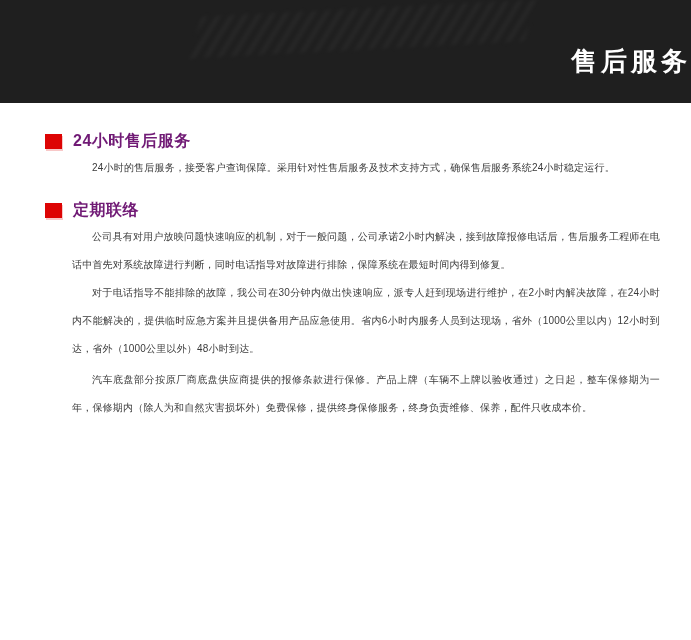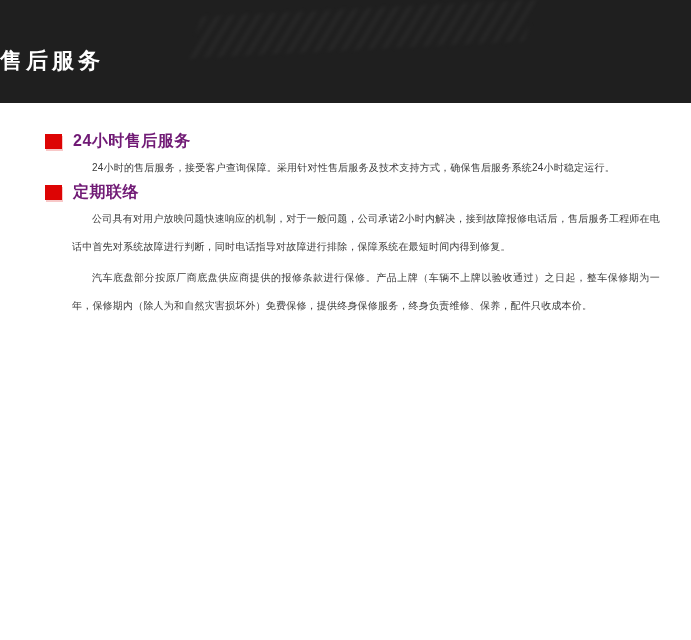--- a/index.html
+++ b/index.html
@@ -13,42 +13,42 @@
 
   
   .banner {
     height:103px;
     background:#1f1f1f;
     position:relative;
     overflow:hidden;
   }
   .banner-title {
     position:absolute; left:0; right:0; top:46px;
-    text-align:left;
+    text-align:right;
     color:#ffffff;
-    font-size:22px;
+    font-size:26px;
     font-weight:bold;
     letter-spacing:4px;
     line-height:30px;
   }
   .watermark {
     position:absolute; left:198px; top:8px; width:330px; height:42px;
     background:repeating-linear-gradient(
       105deg,
       rgba(70,70,70,0.45) 0px, rgba(70,70,70,0.45) 5px,
       rgba(31,31,31,0) 5px, rgba(31,31,31,0) 13px);
     transform:skewX(-22deg) rotate(-3deg);
     filter:blur(2px);
     opacity:0.5;
   }
 
   
   .content { padding:28px 31px 0 45px; }
 
-  .sec-head { display:flex; align-items:center; margin-top:0; }
+  .sec-head { display:flex; align-items:center; margin-top:18px; }
   .sec-head.first { margin-top:0; }
   .bullet {
     width:17px; height:15px;
     background:#dd0404;
     margin-right:11px;
     flex:0 0 auto;
     box-shadow:1px 2px 0 rgba(221,4,4,0.22);
   }
   .sec-title {
     font-size:16px;
@@ -85,17 +85,18 @@
       <span class="sec-title">24小时售后服务</span>
     </div>
     <p class="para">24小时的售后服务，接受客户查询保障。采用针对性售后服务及技术支持方式，确保售后服务系统24小时稳定运行。</p>
 
     <div class="sec-head">
       <span class="bullet"></span>
       <span class="sec-title">定期联络</span>
     </div>
 
     <p class="para">公司具有对用户放映问题快速响应的机制，对于一般问题，公司承诺2小时内解决，接到故障报修电话后，售后服务工程师在电话中首先对系统故障进行判断，同时电话指导对故障进行排除，保障系统在最短时间内得到修复。</p>
+    <p class="para cont">对于电话指导不能排除的故障，我公司在30分钟内做出快速响应，派专人赶到现场进行维护，在2小时内解决故障，在24小时内不能解决的，提供临时应急方案并且提供备用产品应急使用。省内6小时内服务人员到达现场，省外（1000公里以内）12小时到达，省外（1000公里以外）48小时到达。</p>
 
     <p class="para">汽车底盘部分按原厂商底盘供应商提供的报修条款进行保修。产品上牌（车辆不上牌以验收通过）之日起，整车保修期为一年，保修期内（除人为和自然灾害损坏外）免费保修，提供终身保修服务，终身负责维修、保养，配件只收成本价。</p>
 
   </div>
 </div>
 
 </body></html>

